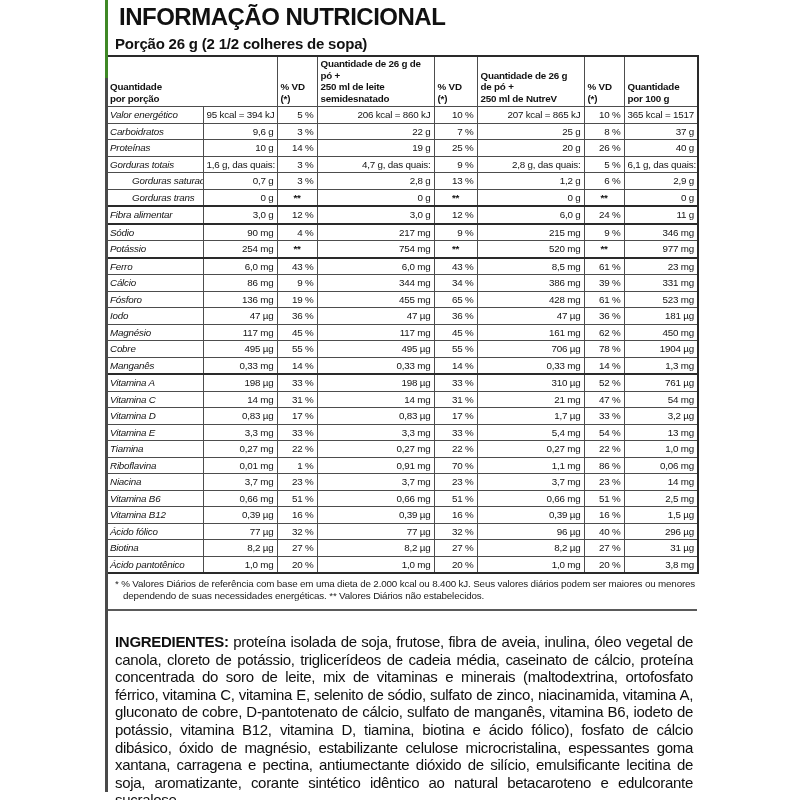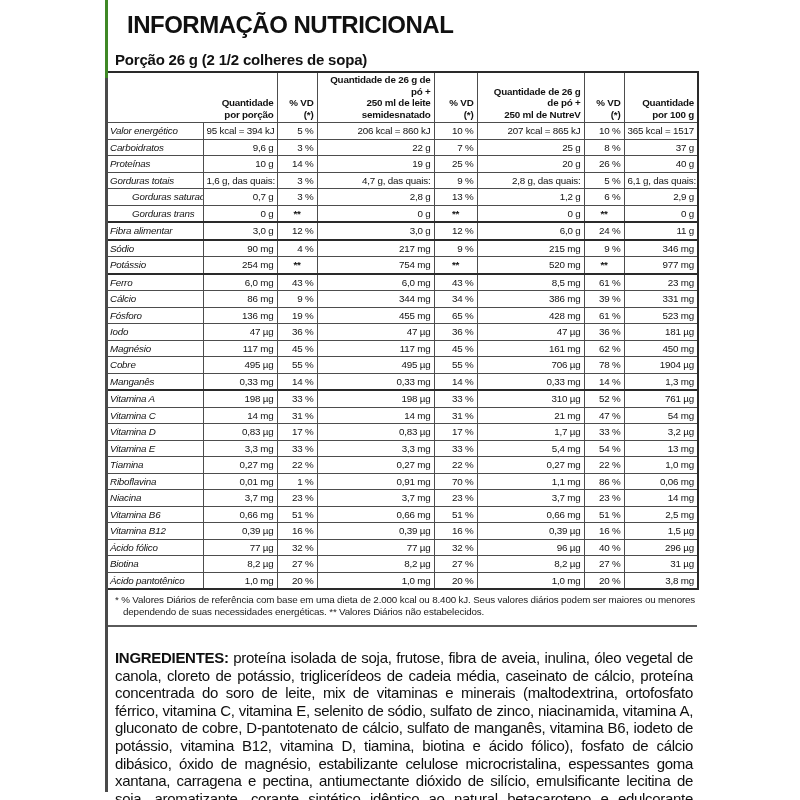--- a/index.html
+++ b/index.html
@@ -5,35 +5,35 @@
   html,body{margin:0;padding:0;}
   body{
     width:800px;height:800px;background:#ffffff;position:relative;overflow:hidden;
     font-family:"Liberation Sans","DejaVu Sans",sans-serif;color:#121212;
   }
   .label-wrap{position:absolute;left:105px;top:0;width:592px;}
   .leftrule{position:absolute;left:105px;top:0;width:3px;height:792px;background:#4a4a4a;z-index:5;}
   .leftrule-green{position:absolute;left:105px;top:0;width:3px;height:78px;background:#3f8826;z-index:6;}
 
   .page-title{
-    margin:12px;padding:0 0 0 10px;font-size:24px;font-weight:800;letter-spacing:-0.5px;
+    margin:4px;padding:0 0 0 10px;font-size:24px;font-weight:800;letter-spacing:-0.5px;
     color:#111;line-height:26px;
   }
   .portion{padding:1px 0 3px 10px;font-size:15px;font-weight:700;letter-spacing:-0.2px;}
 
   table.nutri{
     border-collapse:collapse;width:592px;table-layout:fixed;
     border:2px solid #2a2a2a;
     font-size:9.8px;letter-spacing:-0.2px;
   }
   table.nutri th,table.nutri td{
     border:1px solid #4d4d4d;padding:1px 3px;overflow:hidden;white-space:nowrap;
   }
   table.nutri thead th{
-    font-weight:700;text-align:right;vertical-align:bottom;
+    font-weight:700;text-align:left;vertical-align:bottom;
     white-space:pre-line;font-size:9.8px;line-height:11.5px;height:32px;padding-bottom:2px;
   }
   table.nutri tbody td{height:13.5px;line-height:13px;}
   td.lbl{text-align:left;padding-left:4px;font-style:italic;}
   td.lbl.indent{padding-left:25px;margin-left:47px;}
   td.qty{text-align:right;padding-right:4px;}
   td.vd{text-align:right;padding-right:4px;}
   td.nd{text-align:center;font-weight:700;}
   tr.group-start td{border-top:2.5px solid #2a2a2a;}
 

